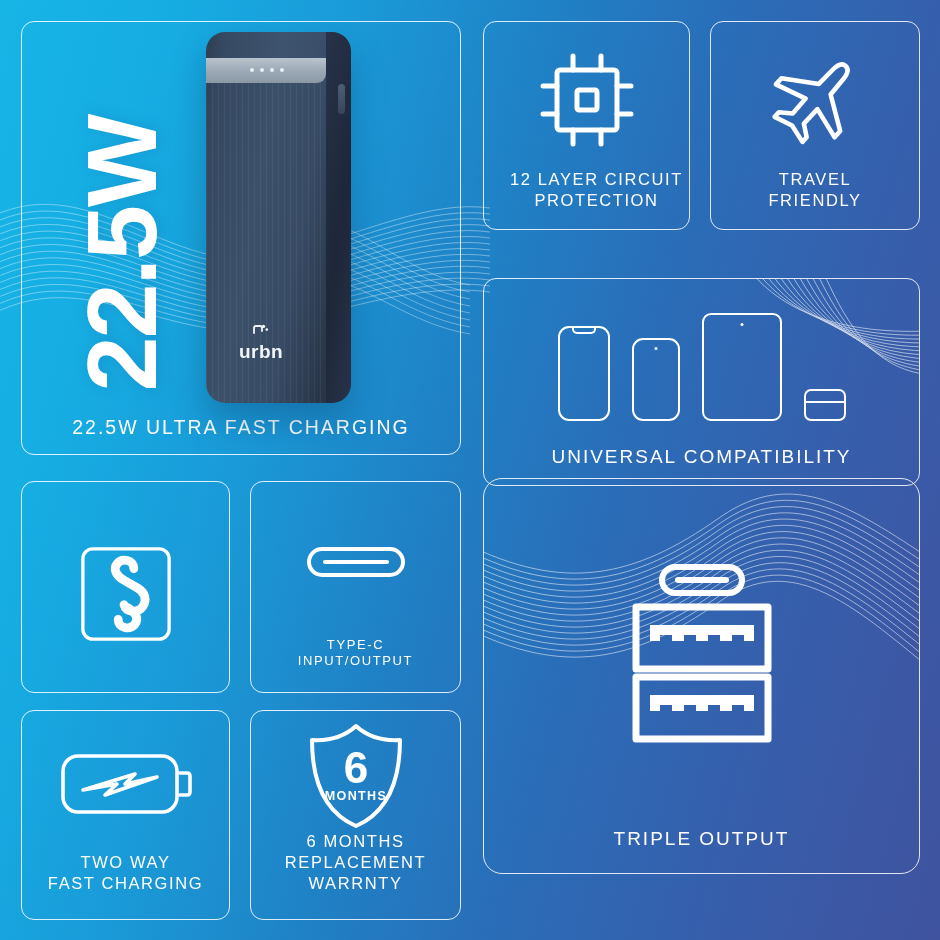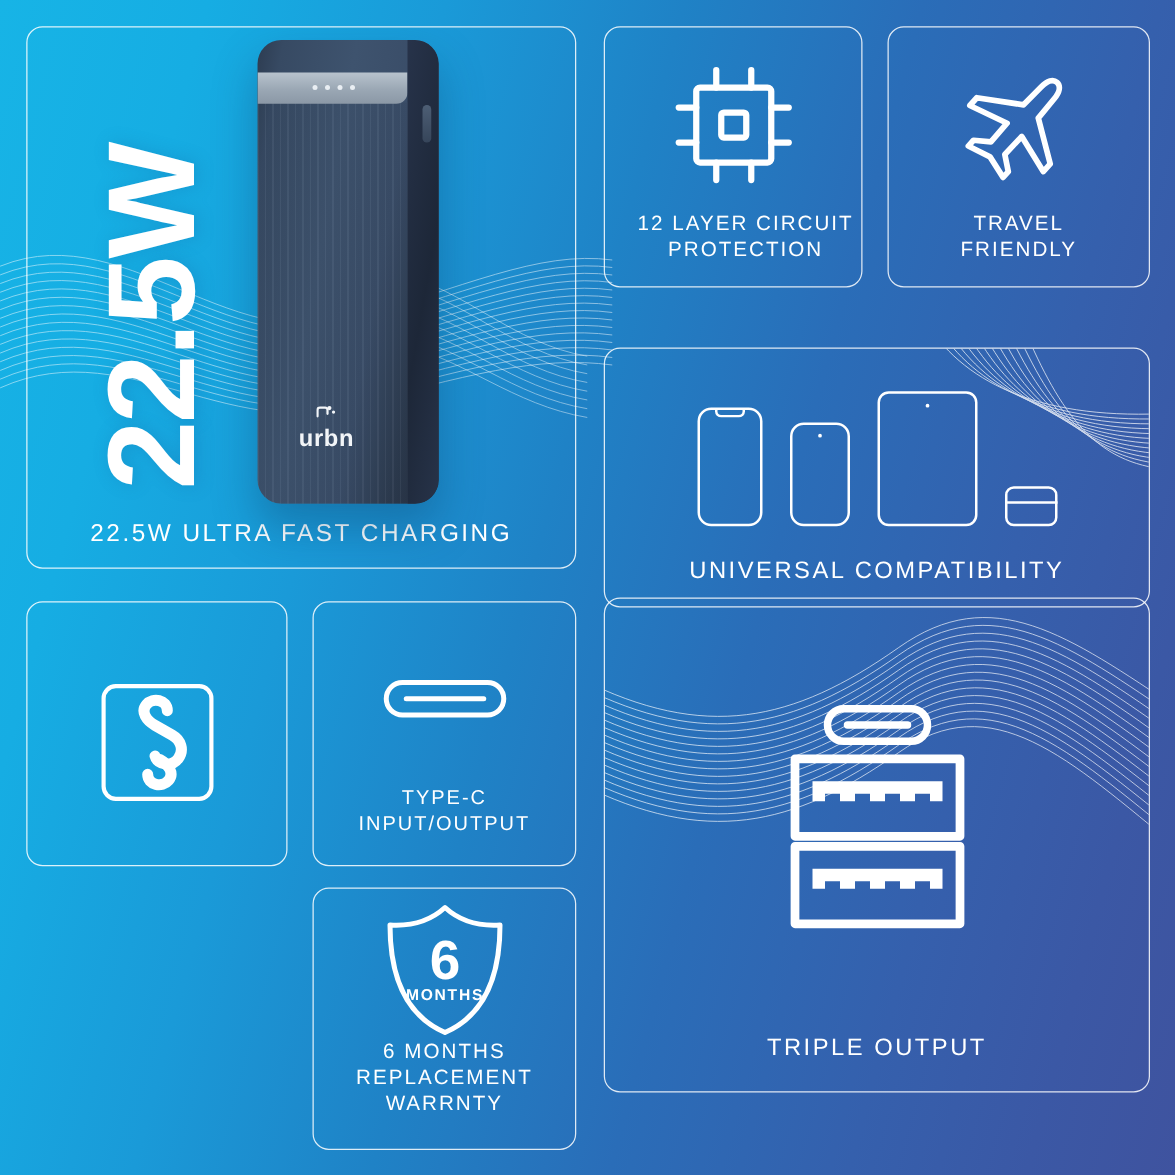--- a/index.html
+++ b/index.html
@@ -57,21 +57,21 @@
 
   
   #p-hero        { left: 21px;  top: 21px;  width: 440px; height: 434px; }
   #p-circuit     { left: 483px; top: 21px;  width: 207px; height: 209px; }
   #p-travel      { left: 710px; top: 21px;  width: 210px; height: 209px; }
   #p-universal   { left: 483px; top: 250px; width: 437px; height: 208px; margin-top: 28px; }
   #p-bis         { left: 21px;  top: 481px; width: 209px; height: 212px; }
   #p-typec       { left: 250px; top: 481px; width: 211px; height: 212px; }
   #p-twoway      { left: 21px;  top: 710px; width: 209px; height: 210px; }
   #p-warranty    { left: 250px; top: 710px; width: 211px; height: 210px; }
-  #p-triple      { left: 483px; top: 478px; width: 437px; height: 396px; }
+  #p-triple      { left: 483px; top: 478px; width: 437px; height: 396px; border-radius: 19px; }
 
   
   #p-hero .caption { font-size: 19.5px; letter-spacing: 2px; padding-bottom: 14px; }
   #hero-stage { position: relative; flex: 1 1 auto; width: 100%; }
   #hero-wattage {
     position: absolute;
     left: -66px; top: 182px;
     width: 330px;
     transform: rotate(-90deg);
     transform-origin: center center;
@@ -124,21 +124,21 @@
     position: absolute; left: 33px; top: 292px;
     display: flex; align-items: center; gap: 4px;
     color: #f2f5f8; font-size: 19px; font-weight: 600; letter-spacing: .5px; flex-direction: column;
   }
   #pb-logo svg { display: block; }
 
   
   #p-circuit .caption  { font-size: 16.5px; padding-bottom: 18px; margin-left: 20px; }
   #p-travel  .caption  { font-size: 16.5px; padding-bottom: 18px; }
   #p-bis     .caption  { font-size: 16.5px; padding-bottom: 22px; }
-  #p-typec   .caption  { font-size: 16px; padding-bottom: 22px; }
+  #p-typec   .caption  { font-size: 13px; padding-bottom: 22px; }
   #p-twoway  .caption  { font-size: 16.5px; padding-bottom: 25px; }
   #p-warranty .caption { font-size: 16.5px; padding-bottom: 25px; }
   #p-universal .caption{ font-size: 19px; letter-spacing: 2px; padding-bottom: 16px; }
   #p-triple  .caption  { font-size: 19px; letter-spacing: 2px; padding-bottom: 22px; }
 
   #p-circuit .icon-wrap  { padding-top: 10px; }
   #p-travel  .icon-wrap  { padding-top: 10px; }
   #p-bis     .icon-wrap  { padding-top: 14px; }
   #p-typec   .icon-wrap  { padding-top: 6px; }
   #p-twoway  .icon-wrap  { padding-top: 6px; }
@@ -368,20 +368,35 @@
           <line class="st" x1="20" y1="30" x2="82" y2="30" stroke-width="4"></line>
         </svg>
       </div>
       <div class="caption">
         <span>TYPE-C</span><br>
         <span>INPUT/OUTPUT</span>
       </div>
     </div>
   </div>
 
+  <div class="panel" id="p-twoway">
+    <div class="panel-inner">
+      <div class="icon-wrap">
+        <svg class="ico" width="134" height="76" viewBox="0 0 134 76">
+          <rect class="st" x="4" y="10" width="114" height="56" rx="15" stroke-width="3.6"></rect>
+          <path class="st" d="M121 27 L128 27 Q131 27 131 30 L131 46 Q131 49 128 49 L121 49" stroke-width="3.6"></path>
+          <path class="st" stroke-width="3.6" d="M24 44 L76 28 L66 38 L98 31 L46 49 L58 38 Z"></path>
+        </svg>
+      </div>
+      <div class="caption">
+        <span>TWO WAY</span><br>
+        <span>FAST CHARGING</span>
+      </div>
+    </div>
+  </div>
 
   <div class="panel" id="p-warranty">
     <div class="panel-inner">
       <div class="icon-wrap">
         <svg class="ico" width="100" height="110" viewBox="0 0 100 110">
           <path class="st" stroke-width="4" d="M50 5 C62 16 78 20 94 19 C94 62 80 92 50 105
                    C20 92 6 62 6 19 C22 20 38 16 50 5 Z"></path>
           <text class="fl" x="50" y="62" text-anchor="middle" font-family="Liberation Sans, sans-serif" font-size="44" font-weight="800">6</text>
           <text class="fl" x="50" y="79" text-anchor="middle" font-family="Liberation Sans, sans-serif" font-size="12.5" font-weight="700" letter-spacing="1.4">MONTHS</text>
         </svg>

